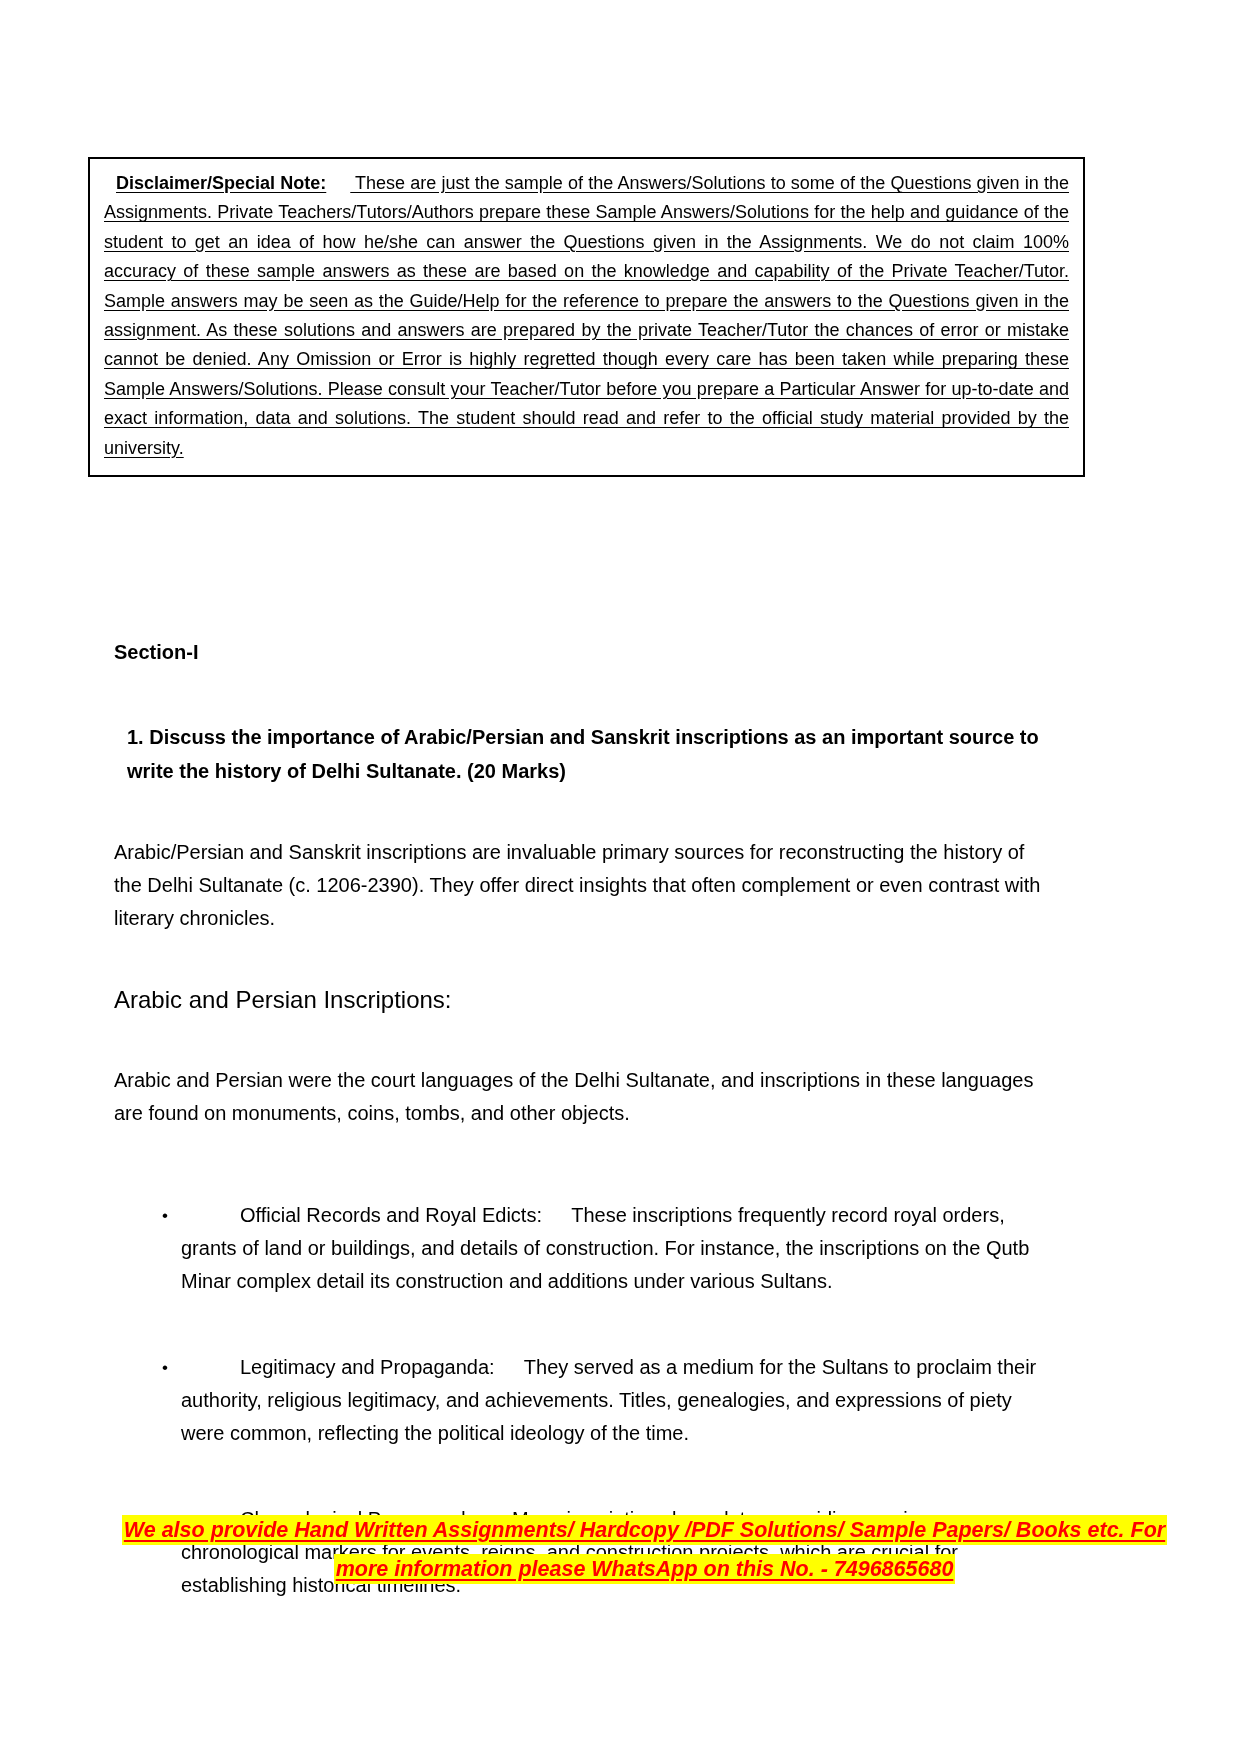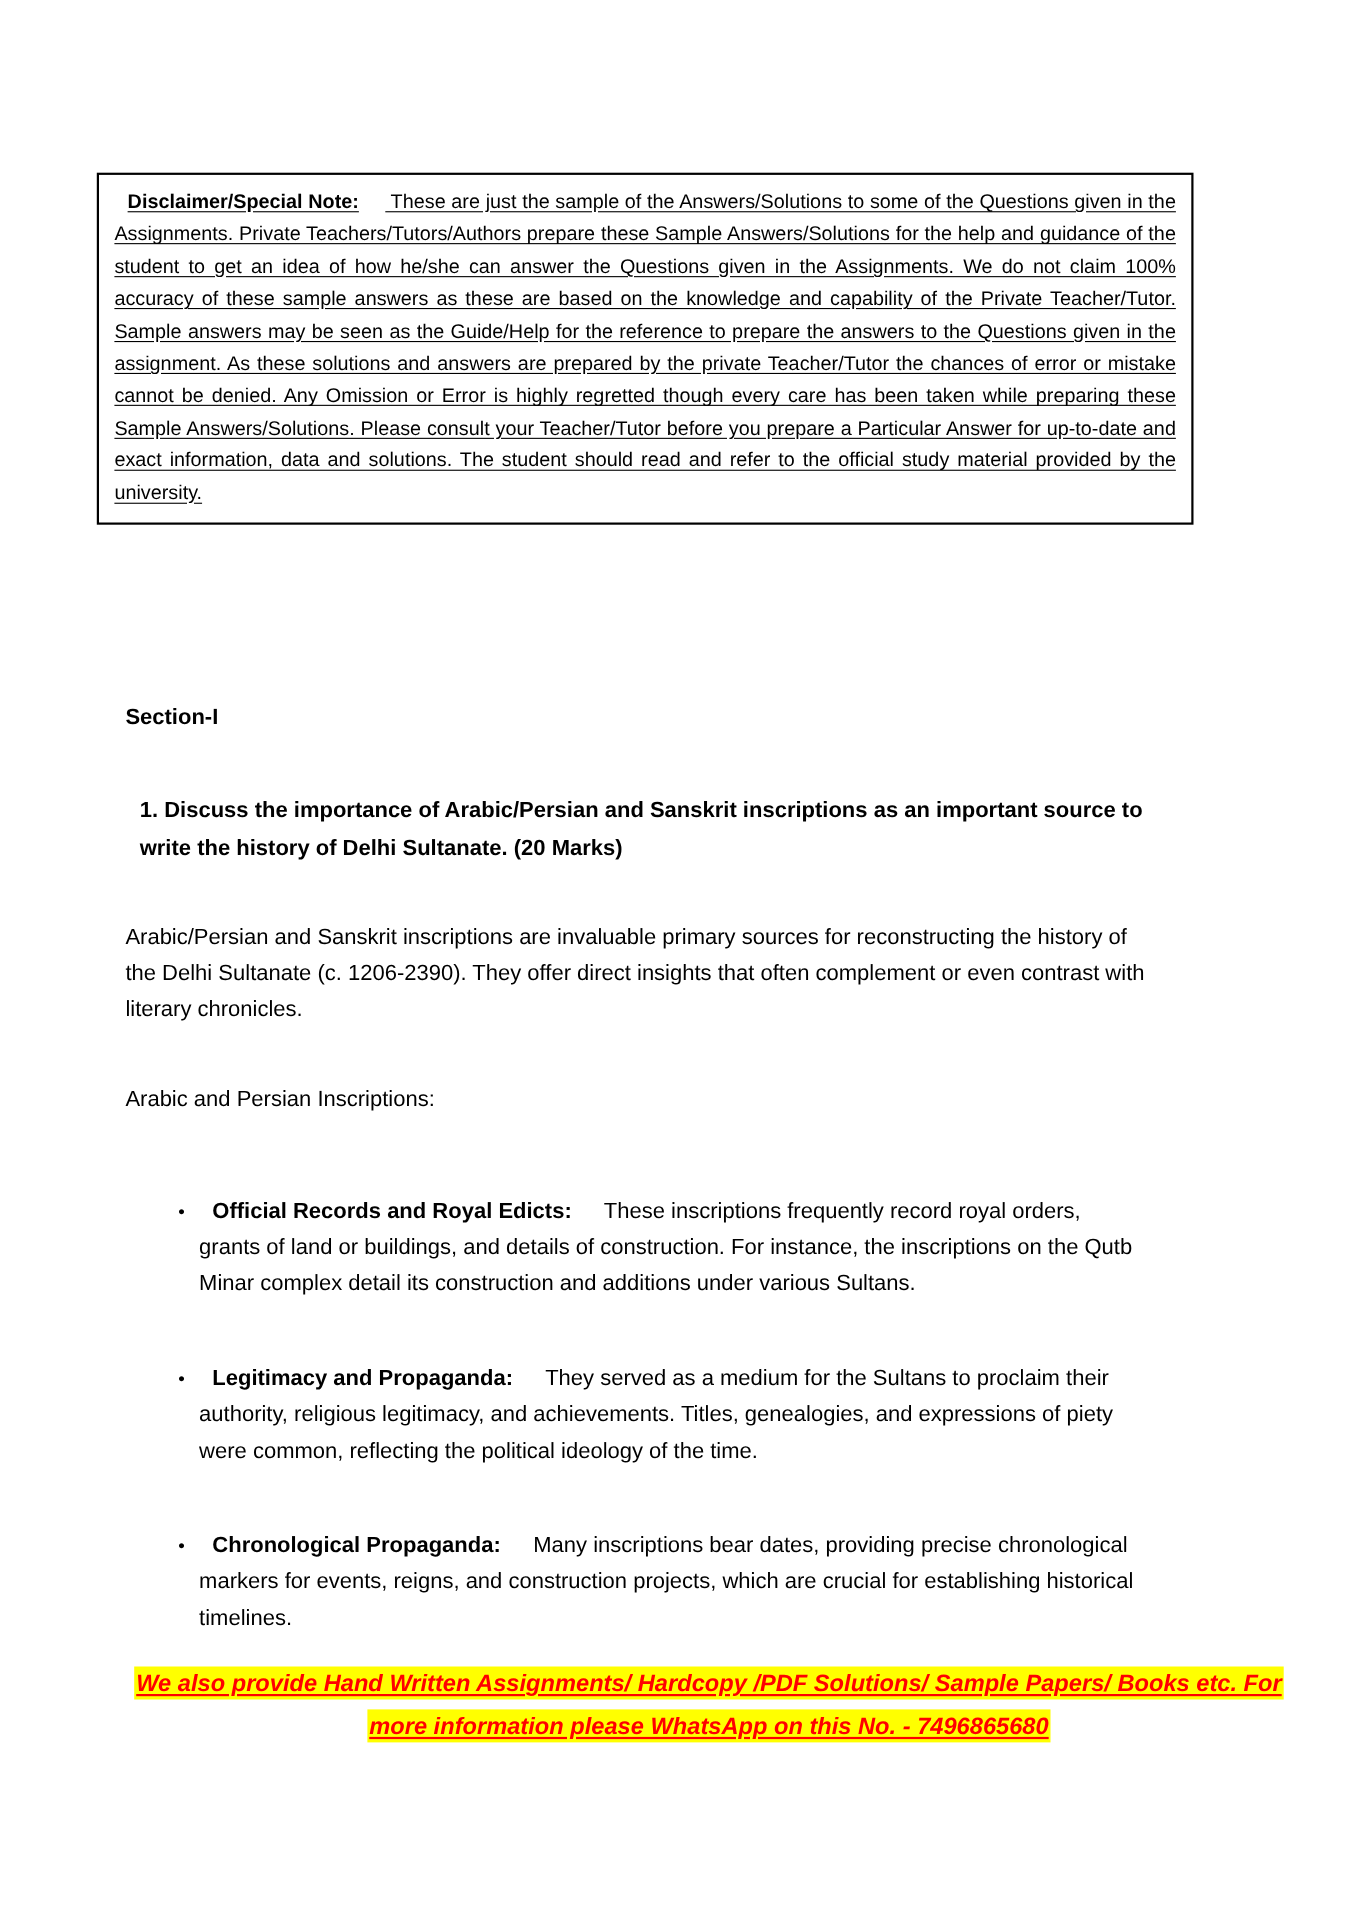--- a/index.html
+++ b/index.html
@@ -50,38 +50,38 @@
     line-height: 34px;
     margin-left: 13px;
   }
   .para {
     margin-top: 24px;
     font-size: 20px;
     line-height: 33px;
   }
   .subheading {
     margin-top: 24px;
-    font-size: 20px;
+    font-size: 24px;
     line-height: 33px;
   }
   .bullet-list { margin-top: 4px; }
   .bullet {
     position: relative;
     margin-top: 29px;
     padding-left: 67px;
     font-size: 20px;
     line-height: 33px;
   }
   .bullet .marker {
     position: absolute;
     left: 36px;
     top: 0;
     font-size: 17px;
   }
-  .bullet .lead { font-weight: bold; }
+  .bullet .lead { font-weight: normal; margin-left: 47px; }
   .footer {
     position: absolute;
     left: 0;
     top: 1487px;
     width: 1241px;
     text-align: center;
     padding: 0 90px;
   }
   .footer-text {
     display: inline;
@@ -110,20 +110,21 @@
   <div class="content">
 
     <div class="section-title">Section-I</div>
 
     <div class="question">1. Discuss the importance of Arabic/Persian and Sanskrit inscriptions as an important source to write the history of Delhi Sultanate. (20 Marks)</div>
 
     <div class="para">Arabic/Persian and Sanskrit inscriptions are invaluable primary sources for reconstructing the history of the Delhi Sultanate (c. 1206-2390). They offer direct insights that often complement or even contrast with literary chronicles.</div>
 
     <div class="subheading">Arabic and Persian Inscriptions:</div>
 
+    <div class="para">Arabic and Persian were the court languages of the Delhi Sultanate, and inscriptions in these languages are found on monuments, coins, tombs, and other objects.</div>
 
     <div class="bullet-list">
 
       <div class="bullet">
         <span class="marker">•</span>
         <span class="lead">Official Records and Royal Edicts:</span><span> These inscriptions frequently record royal orders, grants of land or buildings, and details of construction. For instance, the inscriptions on the Qutb Minar complex detail its construction and additions under various Sultans.</span>
       </div>
 
       <div class="bullet">
         <span class="marker">•</span>

